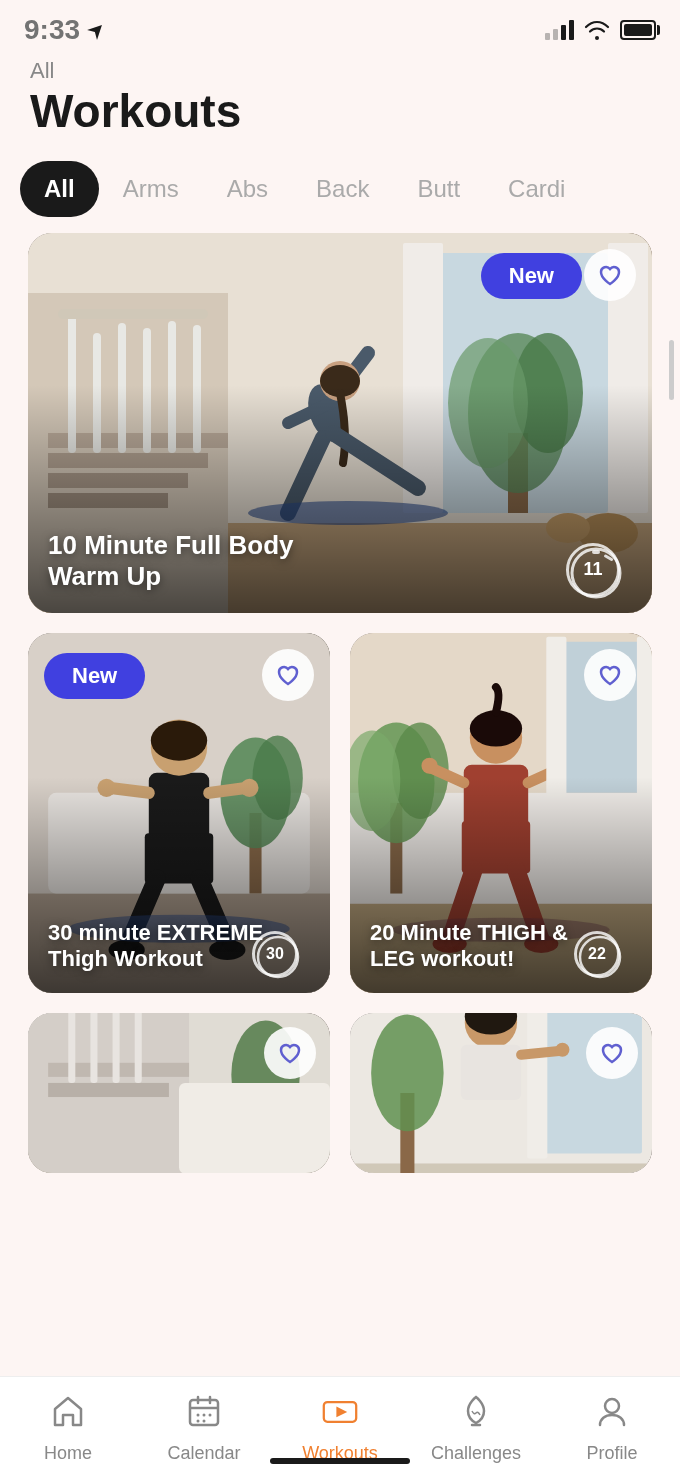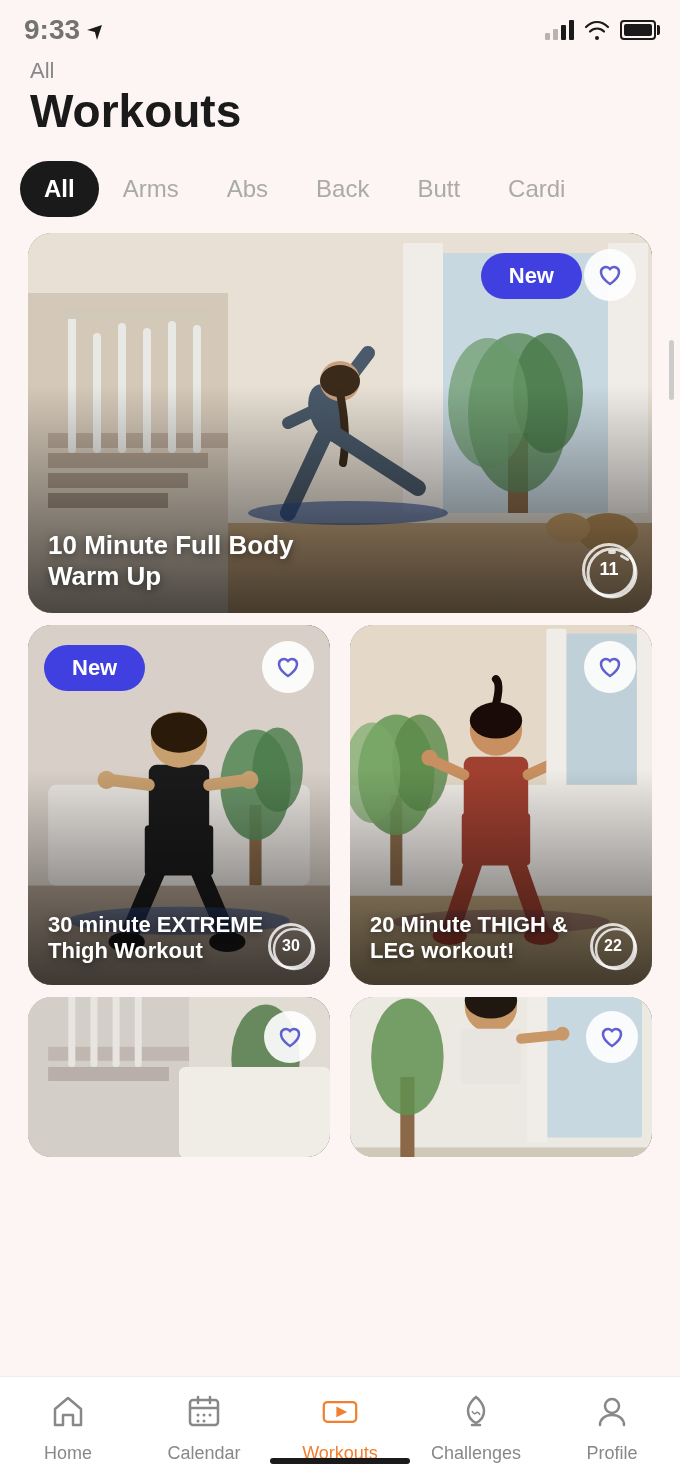--- a/index.html
+++ b/index.html
@@ -138,21 +138,21 @@
       background: #ccc;
       border-radius: 3px;
     }
 
     
     .content {
       padding: 0 28px;
       padding-bottom: 140px;
       display: flex;
       flex-direction: column;
-      gap: 12px;
+      gap: 20px;
       text-decoration: underline;
     }
 
     
     .workout-card-large {
       width: 100%;
       height: 380px;
       border-radius: 24px;
       overflow: hidden;
       position: relative;
@@ -255,21 +255,21 @@
       z-index: 2;
     }
     .card-title-small {
       font-size: 22px;
     }
 
     
     .timer-badge {
       position: absolute;
       bottom: 16px;
-      right: 16px;
+      right: 32px;
       width: 54px;
       height: 54px;
       border: 3px solid rgba(255,255,255,0.8);
       border-radius: 50%;
       display: flex;
       align-items: center;
       justify-content: center;
       color: #fff;
       font-size: 18px;
       font-weight: 700;

